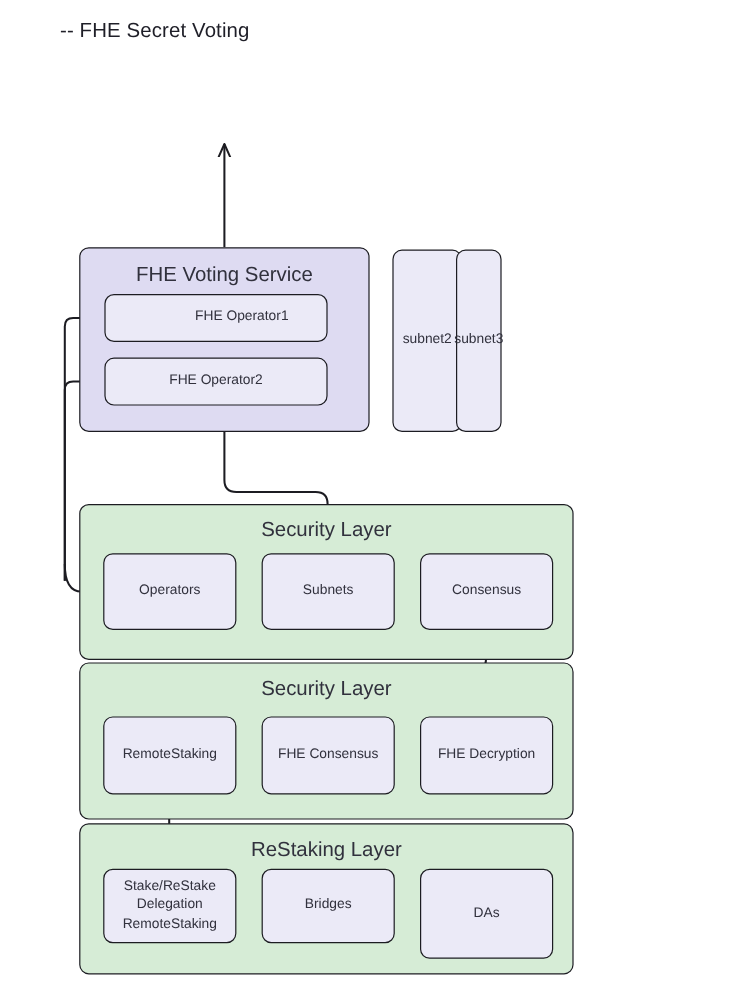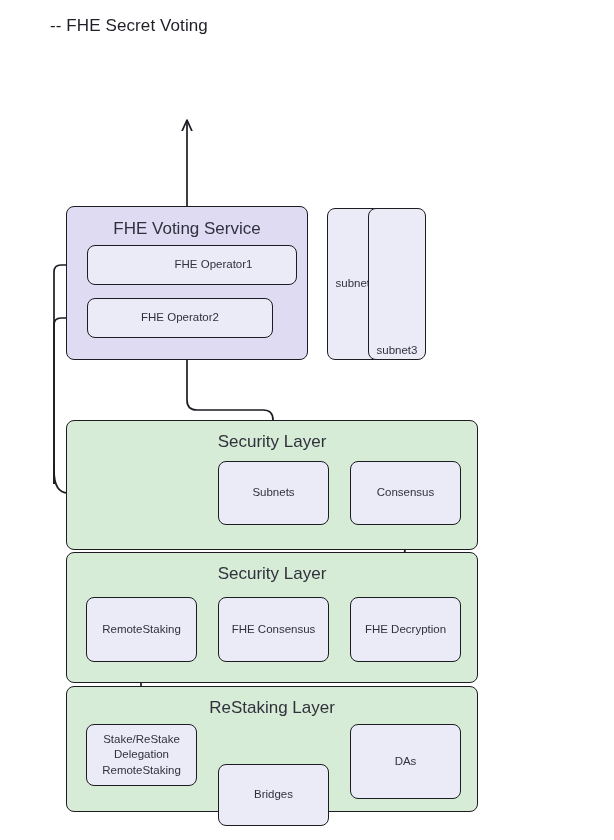--- a/index.html
+++ b/index.html
@@ -103,40 +103,43 @@
     <path d="M 255 598 L 255 568 Q 255 559 265 559 L 395 559 Q 405 559 405 549 L 405 527" fill="none" stroke="#1c1c22" stroke-width="1.7" marker-end="url(#arrow)"></path>
 
     <path d="M 141 725 L 141 660" fill="none" stroke="#1c1c22" stroke-width="1.7" marker-end="url(#arrow)"></path>
   </svg>
 
 
   <div class="node group-purple" style="left:66px; top:206px; width:242px; height:154px; padding-top:10px;">
     <span class="group-label" style="top:11px;">FHE Voting Service</span>
   </div>
 
-  <div class="node leaf" style="left:87px; top:245px; width:210px; height:40px;padding-left:43px;">
+  <div class="node leaf" style="left:87px; top:245px; width:186px; height:40px;padding-left:43px;">
     <span>FHE  Operator1</span>
   </div>
 
   <div class="node leaf" style="left:87px; top:298px; width:186px; height:40px;">
     <span>FHE  Operator2</span>
   </div>
 
   <div class="node leaf" style="left:327px; top:208px; width:58px; height:152px;">
     <span>subnet2</span>
   </div>
 
-  <div class="node leaf" style="left:368px; top:208px; width:58px; height:152px;align-items:flex-end;">
+  <div class="node leaf" style="left:380px; top:208px; width:38px; height:152px;">
     <span>subnet3</span>
   </div>
 
   <div class="node group-green" style="left:66px; top:420px; width:412px; height:130px;">
     <span class="group-label" style="top:10px;">Security Layer</span>
   </div>
 
+  <div class="node leaf" style="left:86px; top:461px; width:111px; height:64px;">
+    <span>Operators</span>
+  </div>
 
   <div class="node leaf" style="left:218px; top:461px; width:111px; height:64px;">
     <span>Subnets</span>
   </div>
 
   <div class="node leaf" style="left:350px; top:461px; width:111px; height:64px;">
     <span>Consensus</span>
   </div>
 
   <div class="node group-green" style="left:66px; top:552px; width:412px; height:131px;">
@@ -158,21 +161,21 @@
   <div class="node group-green" style="left:66px; top:686px; width:412px; height:126px;">
     <span class="group-label" style="top:10px;">ReStaking Layer</span>
   </div>
 
   <div class="node leaf multiline" style="left:86px; top:724px; width:111px; height:62px;">
     <span>Stake/ReStake
 Delegation
 RemoteStaking</span>
   </div>
 
-  <div class="node leaf" style="left:218px; top:724px; width:111px; height:62px;margin-top:40px;">
+  <div class="node leaf" style="left:218px; top:724px; width:111px; height:62px;">
     <span>Bridges</span>
   </div>
 
   <div class="node leaf" style="left:350px; top:724px; width:111px; height:75px;">
     <span>DAs</span>
   </div>
 
 </div>
 
 </body></html>

